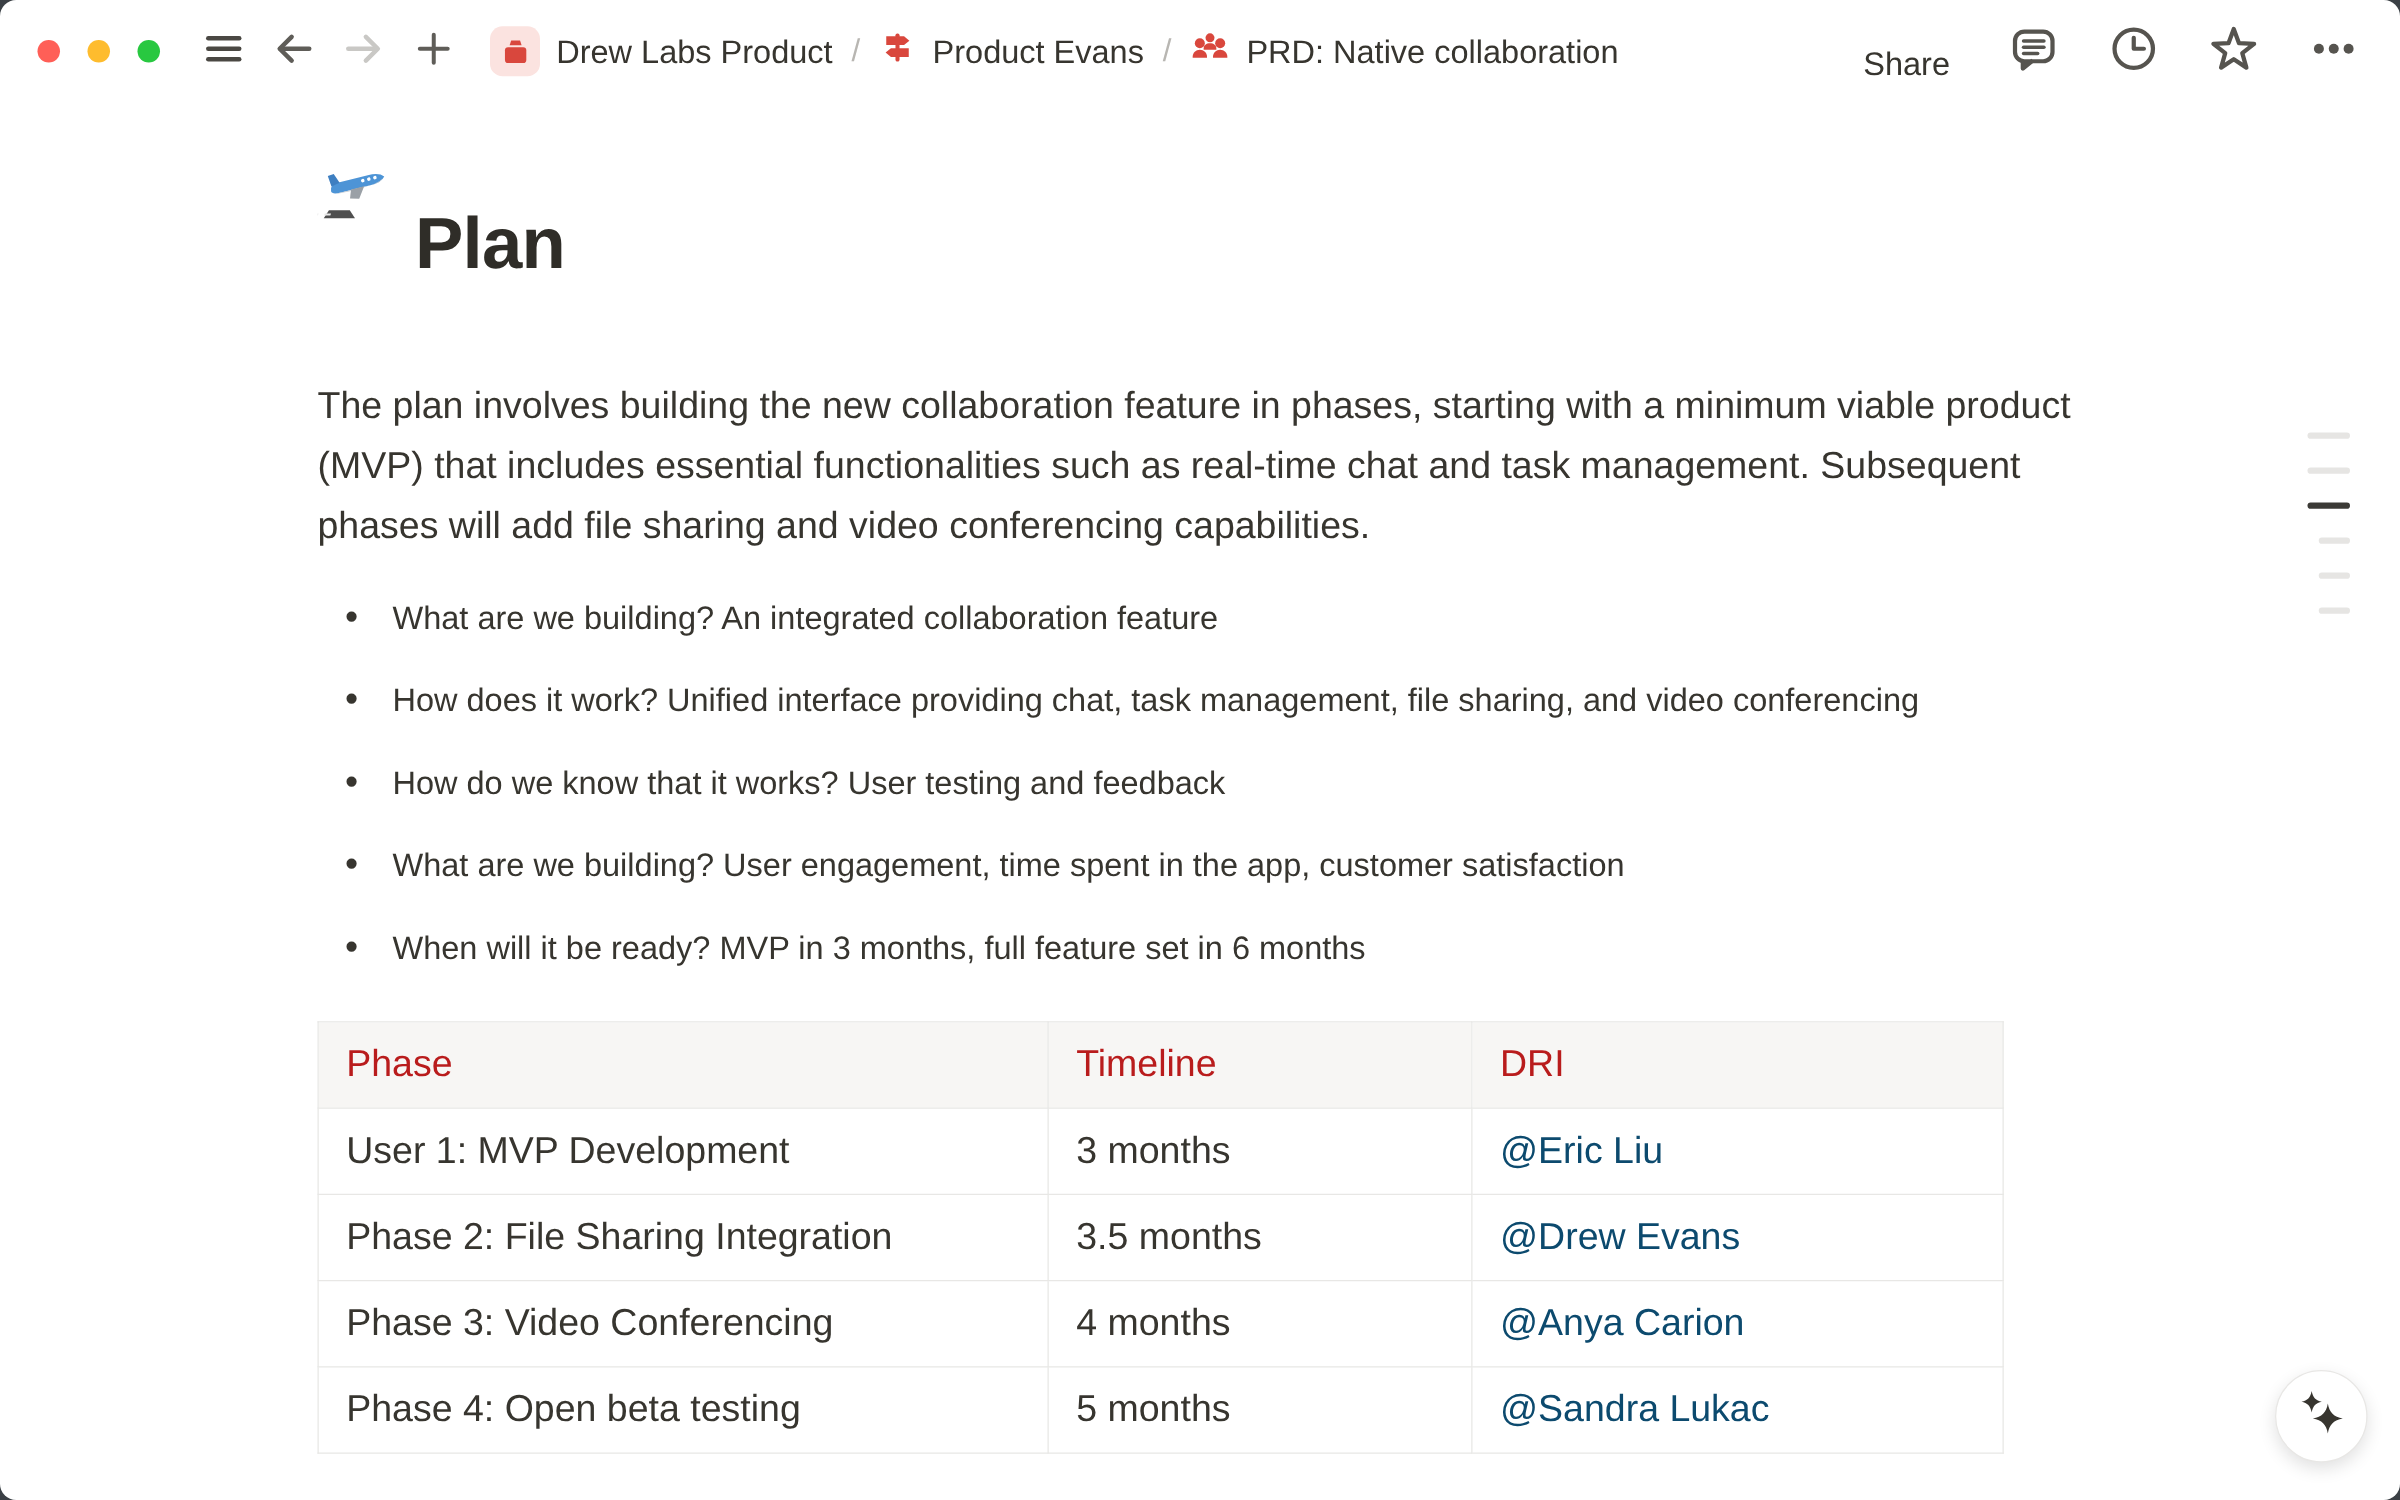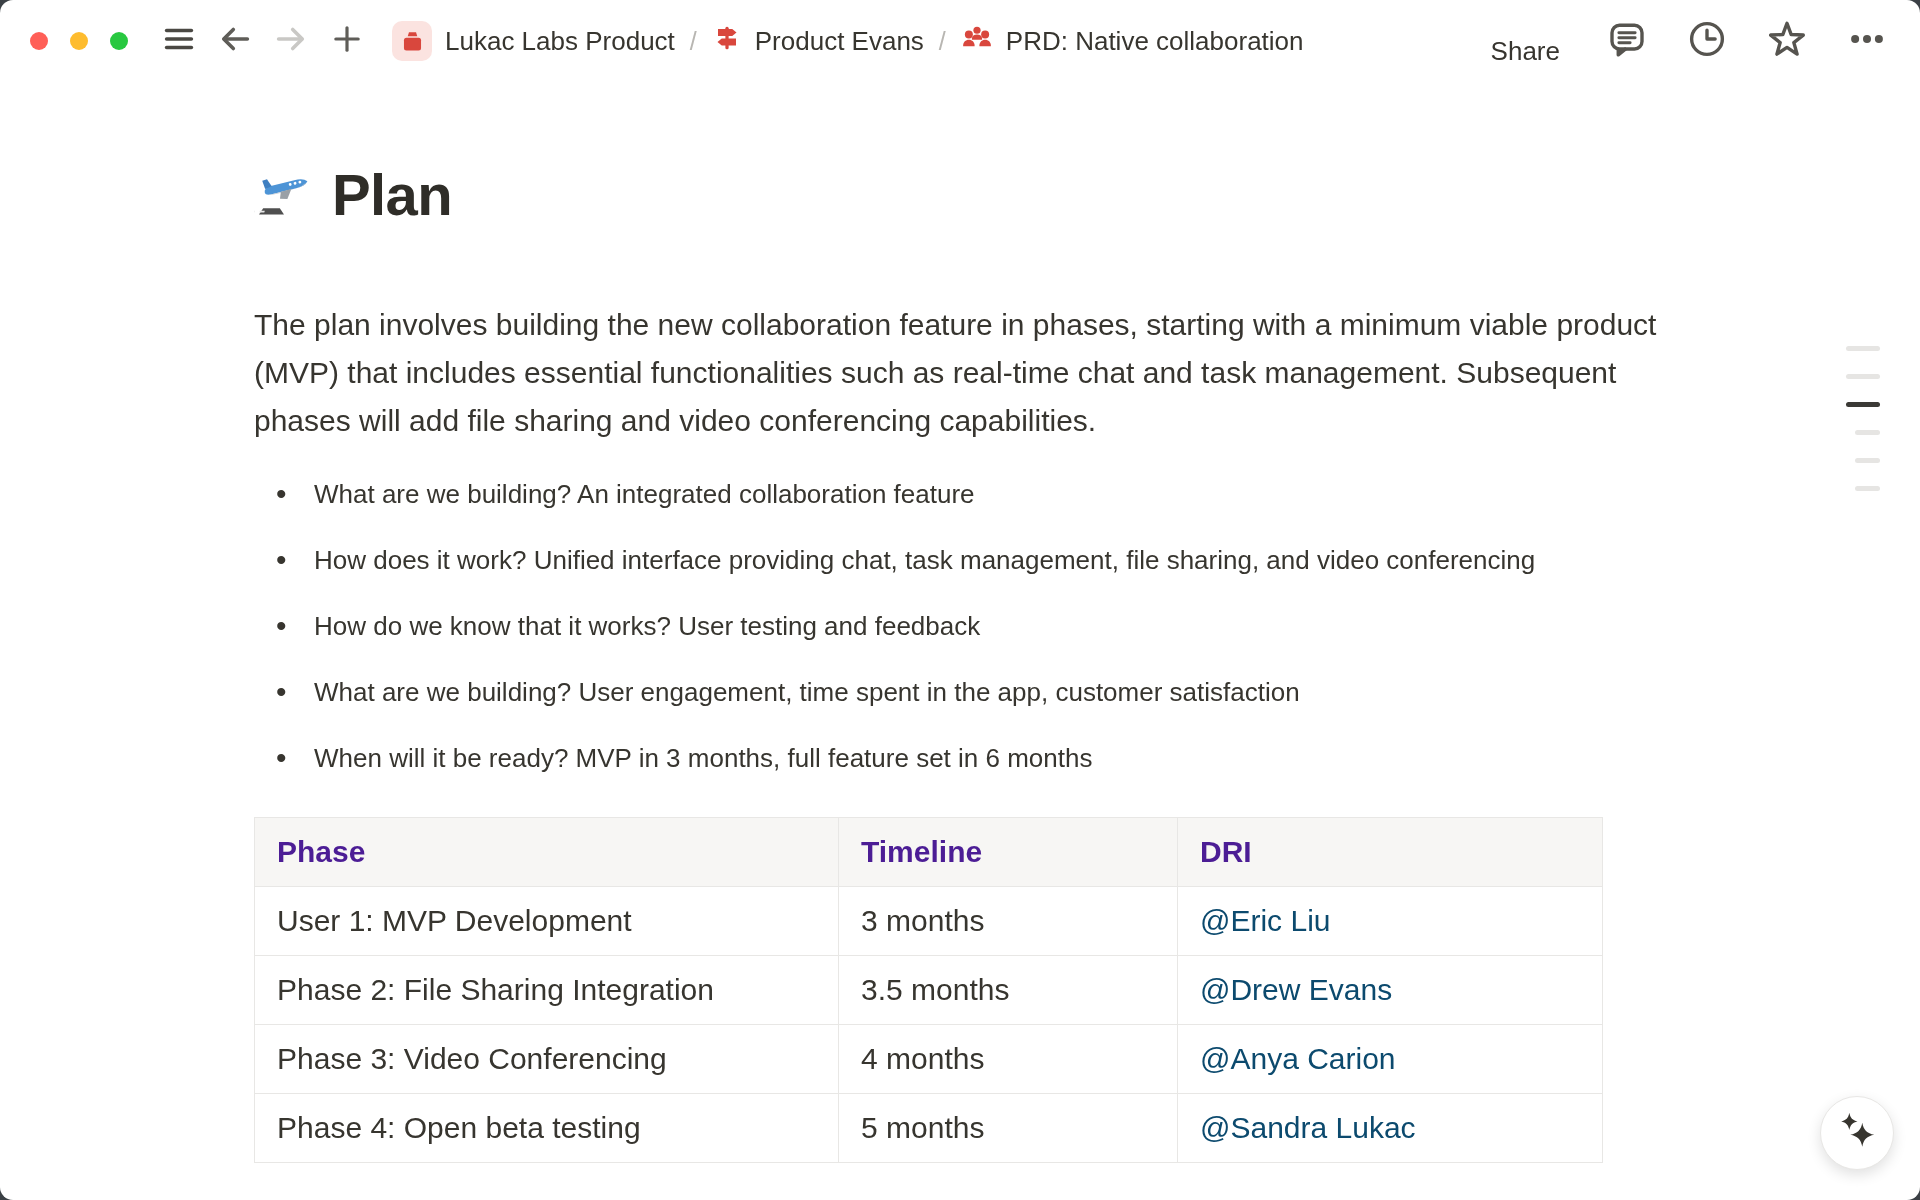--- a/index.html
+++ b/index.html
@@ -22,30 +22,30 @@
   .crumbs { display:flex; align-items:center; margin-left:6px; white-space:nowrap; }
   .crumb { display:flex; align-items:center; gap:13px; font-size:26px; font-weight:500; color:#37352f; padding:4px 6px; border-radius:6px; }
   .crumb-sep { color:#b8b6b2; margin:0 9px; font-size:25px; font-weight:400; }
   .badge { width:40px; height:40px; border-radius:10px; background:#fbe3e0; display:flex; align-items:center; justify-content:center; }
   .spacer { flex:1; }
   .share-btn { font-size:26px; color:#37352f; padding:6px 10px; border-radius:6px;margin-top:21px; }
   .tool-icon-btn { margin-left:34px; display:flex; align-items:center; justify-content:center; width:46px; height:46px; border-radius:7px; }
 
   
   .content { width:1412px; margin:0 auto; color:#37352f; }
-  .title-row { display:flex; align-items:center; gap:18px; margin:40px 0 34px 0; }
+  .title-row { display:flex; gap:18px; margin:40px 0 34px 0; }
   .page-title { font-size:58px; font-weight:700; letter-spacing:-0.6px; color:#2f2d28; }
   .intro { font-size:30px; line-height:48px; margin:12px 0 16px 0; max-width:1412px; }
   ul.bullets { list-style:none; padding:0; margin:0 0 26px 0; }
   ul.bullets li { position:relative; padding:9px 0 9px 60px; font-size:26px; line-height:48px; }
   ul.bullets li::before { content:"•"; position:absolute; left:22px; top:9px; font-size:30px; line-height:48px; color:#37352f; }
 
   table.phase-table { border-collapse:collapse; width:1348px; font-size:30px; margin-top:12px; table-layout:fixed; }
   .phase-table th, .phase-table td { border:1px solid #e8e7e5; height:69px; padding:0 16px 0 22px; text-align:left; vertical-align:middle; overflow:hidden; }
-  .phase-table th { background:#f7f6f4; font-weight:700; color:#4c1d95; }
+  .phase-table th { background:#f7f6f4; font-weight:400; color:#b91c1c; }
   .phase-table td.mention { color:#0c4a6e; }
 
   
   .outline { position:absolute; right:40px; top:346px; display:flex; flex-direction:column; align-items:flex-end; gap:23px; }
   .outline-bar { height:5px; border-radius:3px; background:#e6e5e3; width:34px; }
   .outline-bar.active { background:#3b3a36; }
   .outline-bar.short { width:25px; }
 
   
   .sparkle-btn {
@@ -112,21 +112,21 @@
     </div>
 
     <div class="crumbs">
       <div class="crumb">
         <span class="badge">
           <svg width="25" height="25" viewBox="0 0 24 24" fill="#d9473d">
               <path d="M8.6 3.2 L15.4 3.2 L16.6 7 L7.4 7 Z"></path>
               <rect x="3.8" y="8.4" width="16.4" height="12.2" rx="2.4"></rect>
             </svg>
         </span>
-        <span>Lukac Labs Product</span>
+        <span>Drew Labs Product</span>
       </div>
       <span class="crumb-sep">/</span>
       <div class="crumb">
         <span>
           <svg width="30" height="30" viewBox="0 0 24 24" fill="#d9473d">
               <rect x="10.7" y="3" width="2.6" height="18" rx="1.2"></rect>
               <path d="M4.8 4.8 H16.2 L19.6 7.6 L16.2 10.4 H4.8 Z"></path>
               <path d="M19.2 12.4 H7.8 L4.4 15.2 L7.8 18 H19.2 Z"></path>
             </svg>
         </span>

